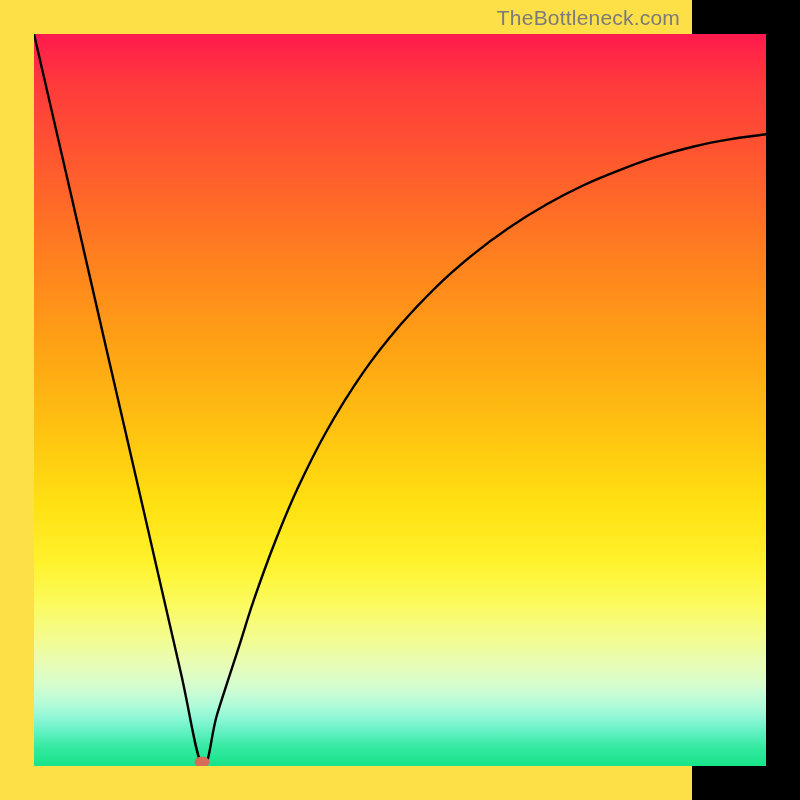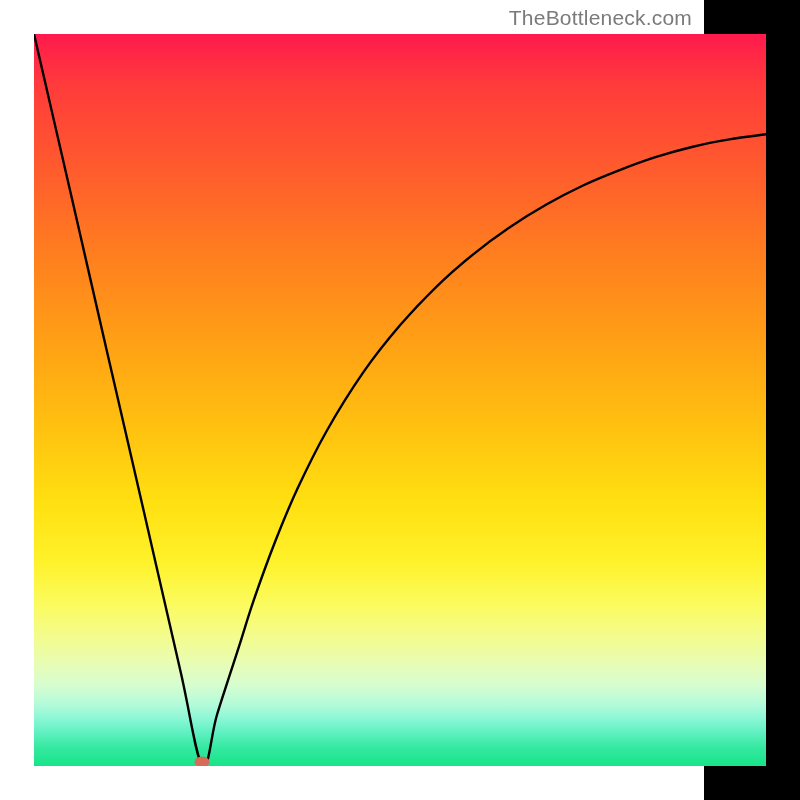--- a/index.html
+++ b/index.html
@@ -8,22 +8,21 @@
     width: 800px;
     height: 800px;
     overflow: hidden;
     background: #000;
     font-family: Arial, Helvetica, sans-serif;
   }
   .frame {
     position: relative;
     width: 692px;
     height: 800px;
-    background: #ffffff;
-    padding-left: 12px;
+    background: #fde047;
   }
   .plot {
     position: absolute;
     left: 34px;
     top: 34px;
     width: 732px;
     height: 732px;
     overflow: hidden;
   }
   .gradient {

